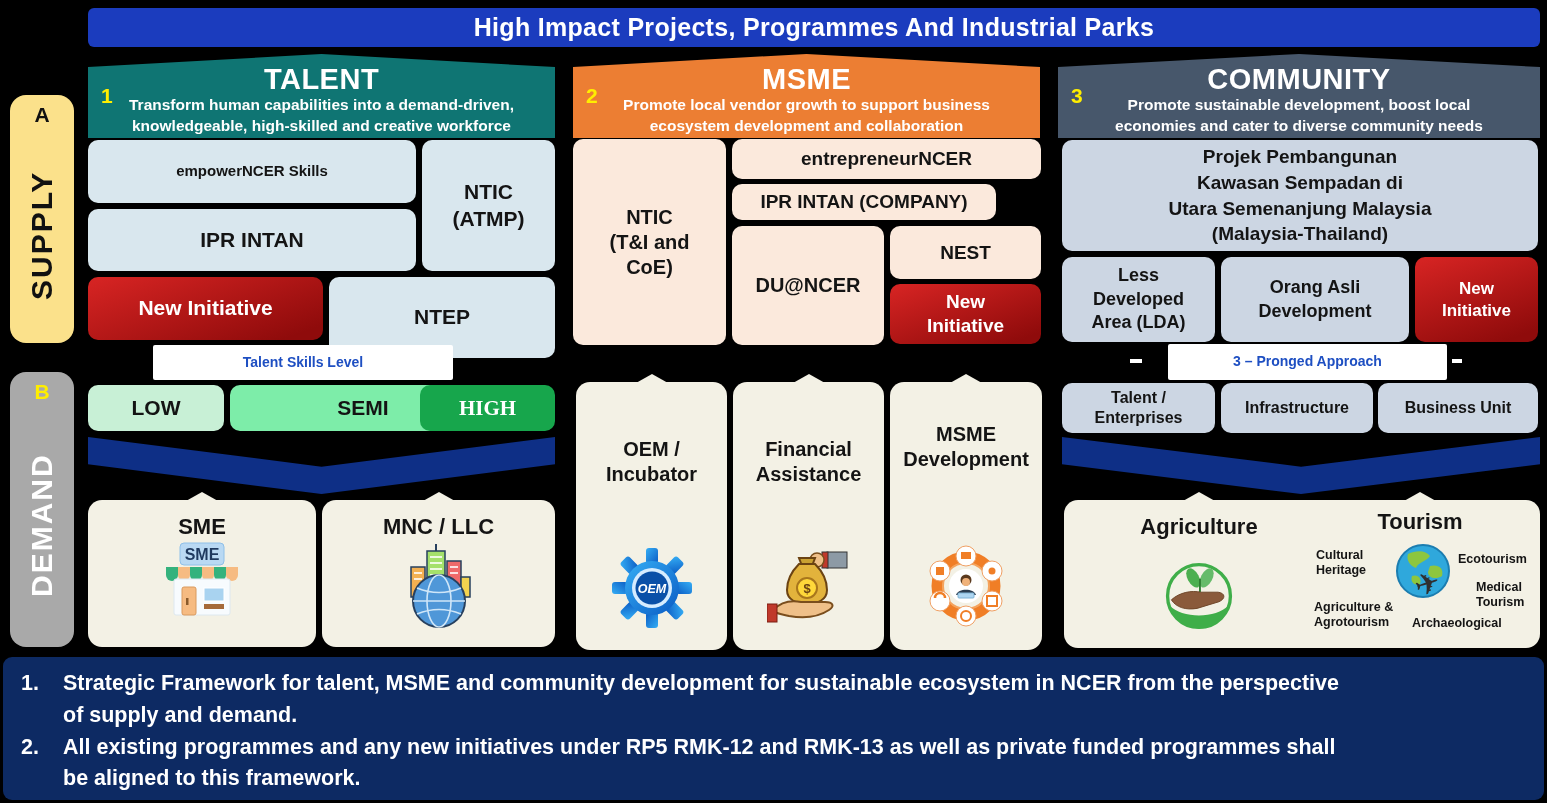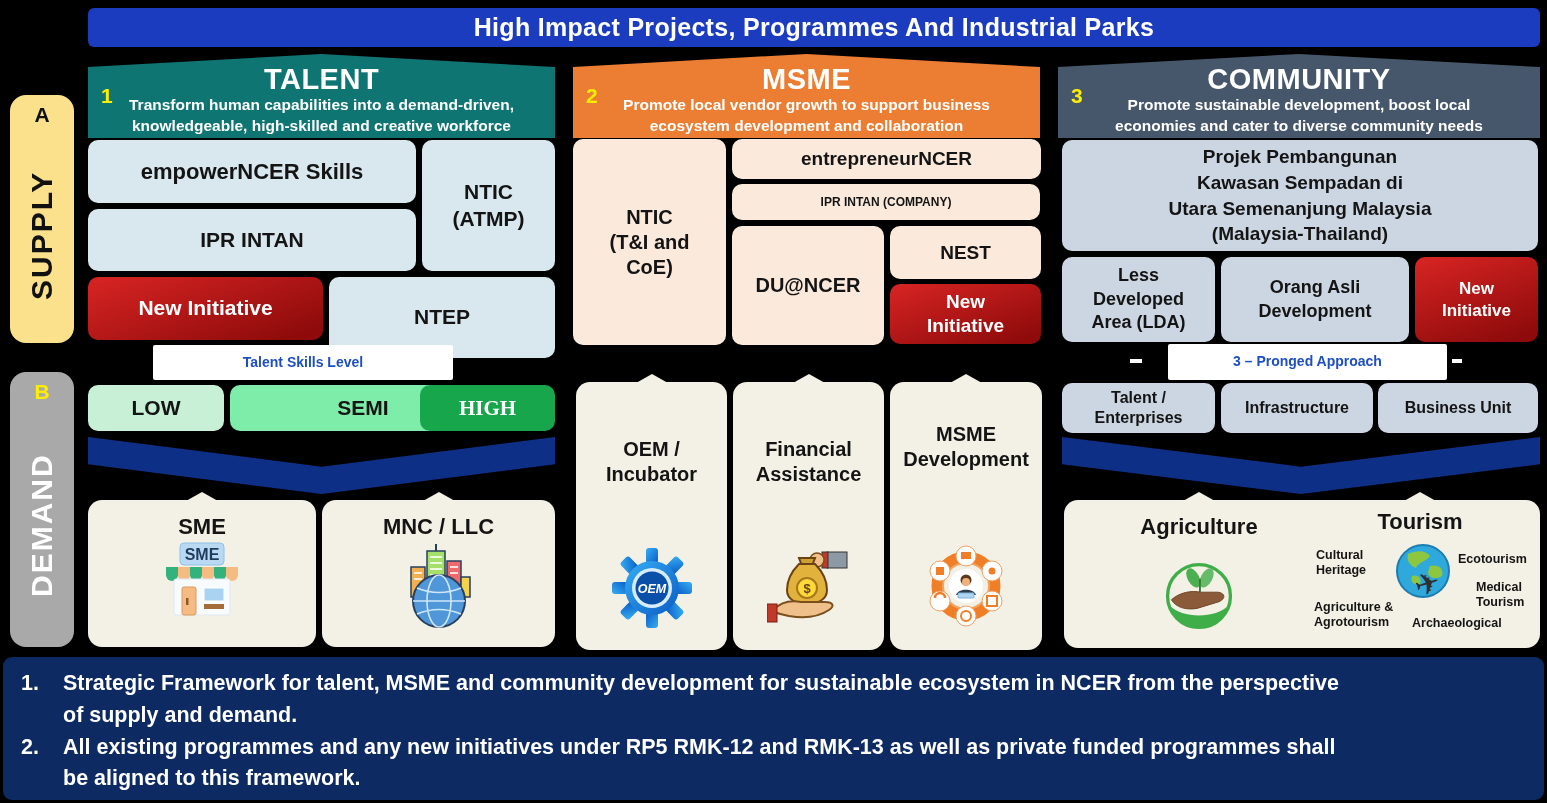--- a/index.html
+++ b/index.html
@@ -106,21 +106,21 @@
     <div class="hsub">Promote local vendor growth to support business
 ecosystem development and collaboration</div>
   </div>
   <div class="header header-community">
     <span class="hnum">3</span>
     <div class="htitle">COMMUNITY</div>
     <div class="hsub">Promote sustainable development, boost local
 economies and cater to diverse community needs</div>
   </div>
 
-  <div class="box lightblue" style="left:88px;top:140px;width:328px;height:63px;font-size:22px"><span>empowerNCER Skills</span></div>
+  <div class="box lightblue" style="left:88px;top:140px;width:328px;height:63px;font-size:15px"><span>empowerNCER Skills</span></div>
   <div class="box lightblue" style="left:422px;top:140px;width:133px;height:131px;font-size:21px"><span>NTIC
 (ATMP)</span></div>
   <div class="box lightblue" style="left:88px;top:209px;width:328px;height:62px;font-size:21px"><span>IPR INTAN</span></div>
   <div class="box red" style="left:88px;top:277px;width:235px;height:63px;font-size:21px"><span>New Initiative</span></div>
   <div class="box lightblue" style="left:329px;top:277px;width:226px;height:81px;font-size:21px"><span>NTEP</span></div>
   <div class="box whitelabel" style="left:153px;top:345px;width:300px;height:35px"><span>Talent Skills Level</span></div>
   <div class="box green-low" style="left:88px;top:385px;width:136px;height:46px;font-size:21px"><span>LOW</span></div>
   <div class="box green-semi" style="left:230px;top:385px;width:184px;height:46px;font-size:21px"><span>SEMI</span></div>
   <div class="box green-high" style="left:420px;top:385px;width:135px;height:46px;font-size:21px"><span>HIGH</span></div>
 
@@ -175,21 +175,21 @@
           <path d="M21,73 Q43,64 65,73"></path>
         </g>
       </svg>
     </div>
   </div>
 
   <div class="box peach" style="left:573px;top:139px;width:153px;height:206px"><span>NTIC
 (T&amp;I and
 CoE)</span></div>
   <div class="box peach" style="left:732px;top:139px;width:309px;height:40px;font-size:19px"><span>entrepreneurNCER</span></div>
-  <div class="box peach" style="left:732px;top:184px;width:308px;height:36px;font-size:12px"><span>IPR INTAN (COMPANY)</span></div>
+  <div class="box peach" style="left:732px;top:184px;width:264px;height:36px;font-size:19px"><span>IPR INTAN (COMPANY)</span></div>
   <div class="box peach" style="left:890px;top:226px;width:151px;height:53px;font-size:19px"><span>NEST</span></div>
   <div class="box peach" style="left:732px;top:226px;width:152px;height:119px"><span>DU@NCER</span></div>
   <div class="box red" style="left:890px;top:284px;width:151px;height:60px;font-size:19px"><span>New
 Initiative</span></div>
 
   <div class="dbox" style="left:576px;top:382px;width:151px;height:268px">
     <div class="dtitle dtitle-md">OEM /
 Incubator</div>
     <div class="icon-slot">
       <svg width="80" height="80" viewBox="0 0 80 80">

